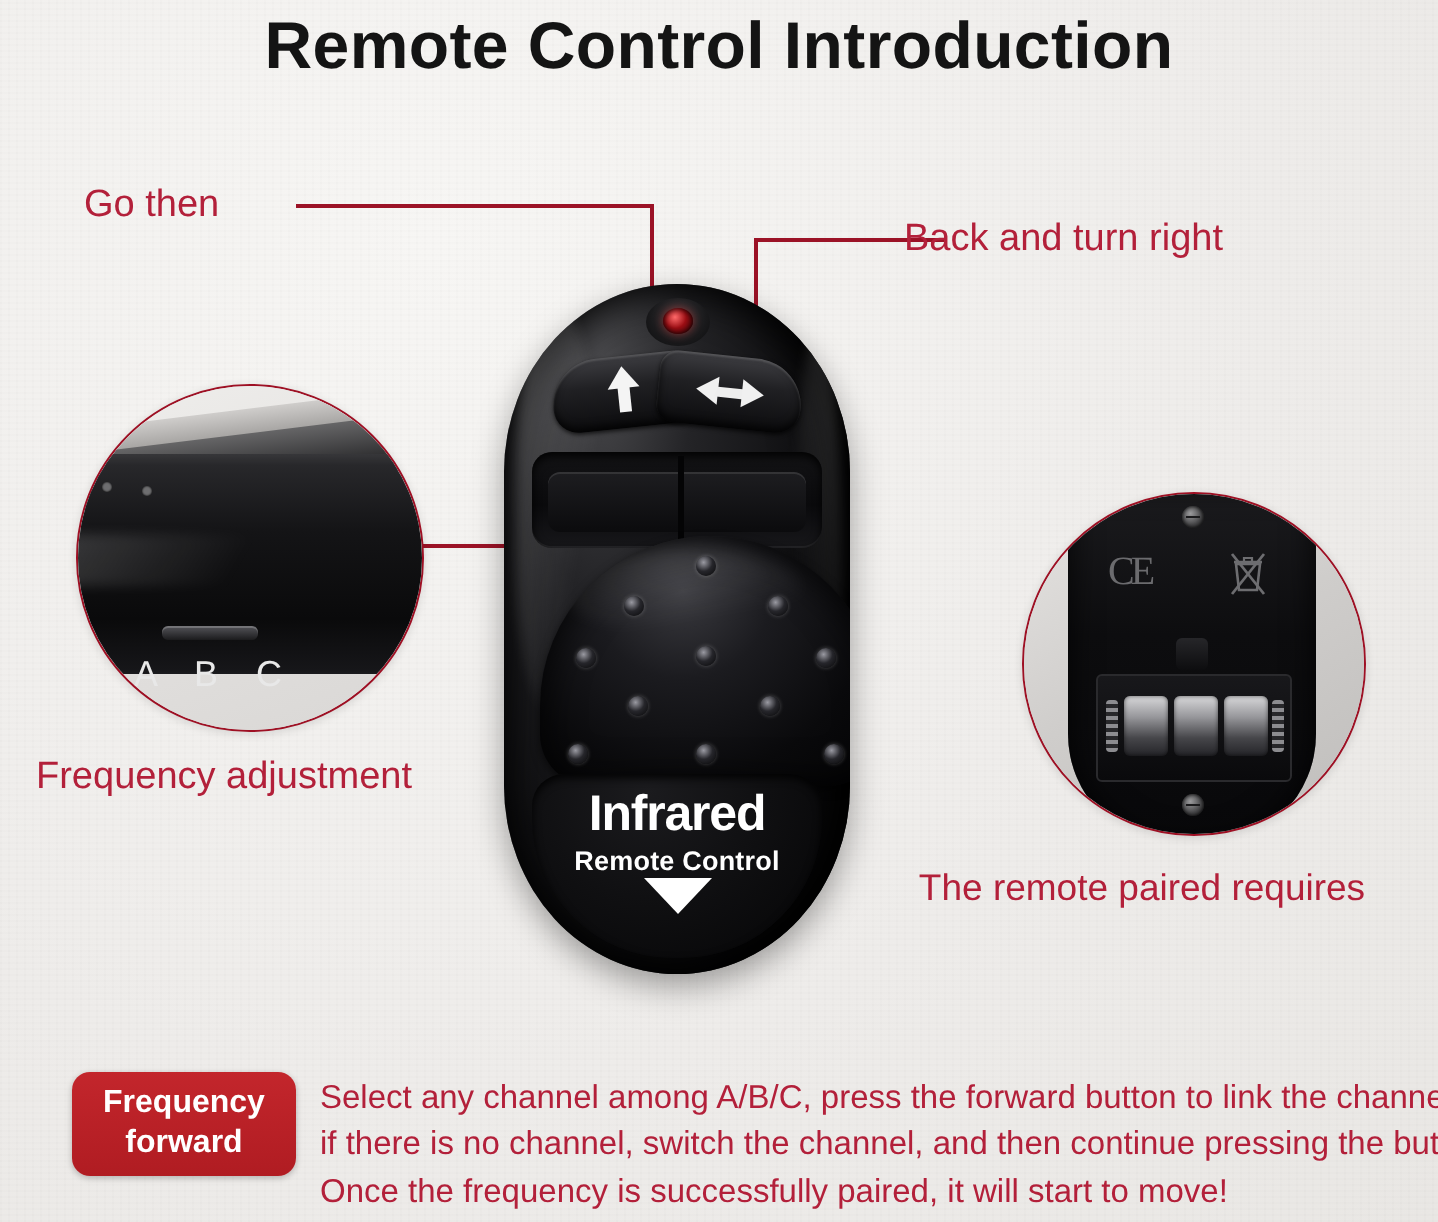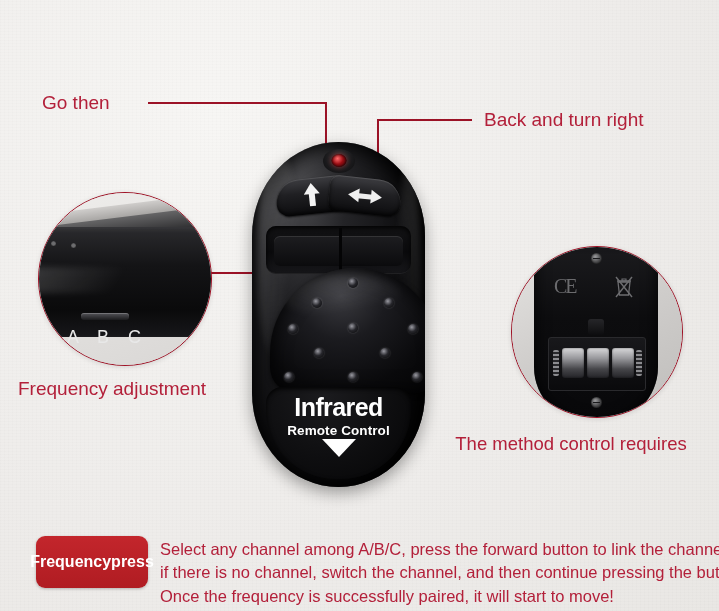--- a/index.html
+++ b/index.html
@@ -33,21 +33,21 @@
   }
 
   
   .callout{
     position:absolute;
     color:#b3203a;
     font-size:19px;
     white-space:nowrap;
   }
   #lbl-go-ahead{left:42px;top:92px;}
-  #lbl-back-right{left:484px;top:109px;}
+  #lbl-back-right{left:452px;top:109px;}
   #lbl-freq-adjust{left:18px;top:378px;font-size:19px;}
   .note-right{
     position:absolute;left:440px;top:432px;width:262px;
     text-align:center;color:#b3203a;font-size:18.5px;line-height:1.32;
   }
 
   
   .leader{position:absolute;background:#9b1226;}
   .h-line{height:1.6px;}
   .v-line{width:1.6px;}
@@ -267,52 +267,53 @@
     background:repeating-linear-gradient(180deg,#9a9a9e 0 2px,#2a2a2d 2px 4px);
     border-radius:2px;opacity:.9;
   }
 
   
   .badge{
     position:absolute;left:36px;top:536px;width:112px;height:52px;
     background:linear-gradient(180deg,#c3262c 0%,#b01c22 100%);
     border-radius:9px;
     color:#fff;font-weight:bold;font-size:16px;line-height:1.25;
-    display:flex;flex-direction:row;align-items:center;justify-content:center;
+    display:flex;flex-direction:column;align-items:center;justify-content:center;
     box-shadow:0 1px 3px rgba(0,0,0,.25);
   }
   .footer-text{
     position:absolute;left:160px;top:538px;width:552px;
     color:#b3203a;font-size:16.5px;line-height:1.42;
   }
   .footer-text div{white-space:nowrap;}
 </style>
 </head>
 <body>
 
 <div class="stage">
 
+  <div class="title">Remote Control Introduction</div>
 
   <div class="leader h-line" style="left:148px;top:102px;width:178px;"></div>
   <div class="leader v-line" style="left:325px;top:102px;height:72px;"></div>
   <div class="dot" style="left:320px;top:168px;width:12px;height:12px;"></div>
 
   <div class="leader h-line" style="left:377px;top:119px;width:95px;"></div>
   <div class="leader v-line" style="left:377px;top:119px;height:56px;"></div>
   <div class="dot" style="left:372px;top:169px;width:12px;height:12px;"></div>
 
   <div class="leader h-line" style="left:200px;top:272px;width:78px;"></div>
   <div class="dot" style="left:266px;top:266px;width:13px;height:13px;"></div>
 
   <div class="callout" id="lbl-go-ahead">Go then</div>
   <div class="callout" id="lbl-back-right">Back and turn right</div>
   <div class="callout" id="lbl-freq-adjust">Frequency adjustment</div>
 
   <div class="note-right">
-    <div>The method control requires</div>
+    <div>The remote paired requires</div>
   </div>
 
   <div class="remote">
     <div class="remote-shell">
       <div class="shell-gloss"></div>
       <div class="shell-gloss-r"></div>
 
       <div class="led-ring"></div>
       <div class="led"></div>
 
@@ -394,21 +395,21 @@
         <span class="li-screw" style="left:16px;top:0;"></span>
         <span class="li-screw" style="left:36px;top:2px;"></span>
       </div>
       <div class="li-slider"></div>
       <div class="li-abc">A B C</div>
     </div>
   </div>
 
   <div class="badge">
     <span>Frequency</span>
-    <span>press</span>
+    <span>forward</span>
   </div>
   <div class="footer-text">
     <div>Select any channel among A/B/C, press the forward button to link the channel,</div>
     <div>if there is no channel, switch the channel, and then continue pressing the button</div>
     <div>Once the frequency is successfully paired, it will start to move!</div>
   </div>
 
 </div>
 
 </body></html>

